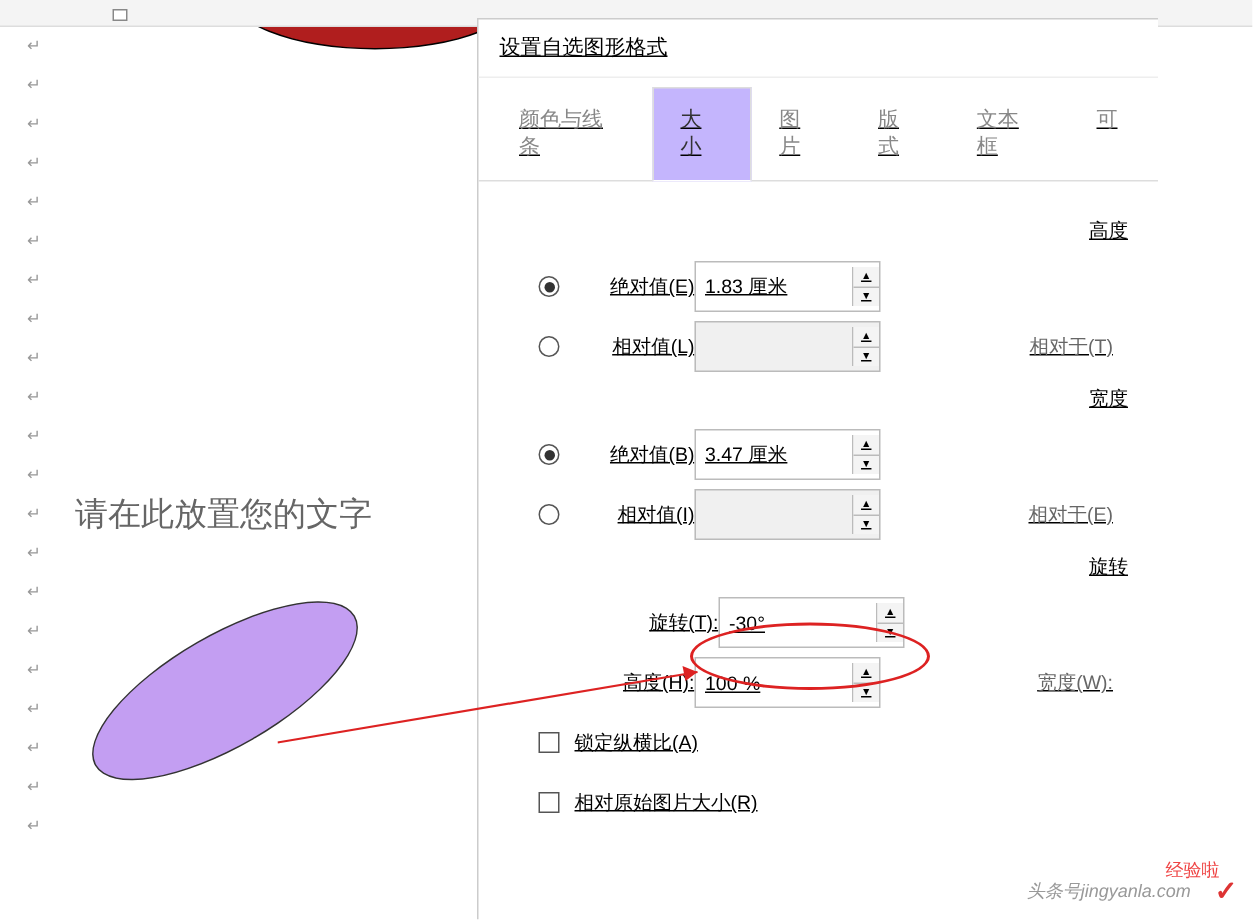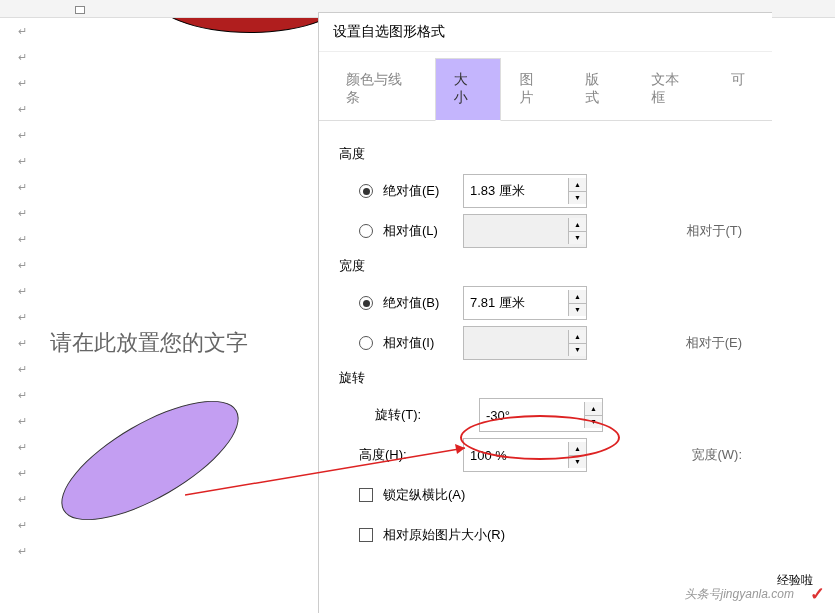--- a/index.html
+++ b/index.html
@@ -14,29 +14,29 @@
     
     .para-mark { color: #999; font-size: 11px; line-height: 26px; height: 26px; display: block; }
     
     .red-arc { position: absolute; top: 0; left: 150px; width: 200px; height: 30px; overflow: hidden; }
     .red-arc-inner { width: 200px; height: 80px; border-radius: 50%; background: #b01e1e; border: 1px solid #000; margin-top: -65px; }
     
     .placeholder-text { position: absolute; top: 310px; left: 50px; font-size: 22px; color: #666; font-family: SimSun, serif; }
     
     .purple-ellipse { position: absolute; top: 405px; left: 50px; width: 200px; height: 75px; transform: rotate(-30deg); background: #c39ef2; border: 1px solid #333; border-radius: 50%; }
     
-    .dialog { position: absolute; left: 318px; top: 12px; width: 454px; bottom: 0; background: #fff; border-left: 1px solid #ccc; border-top: 1px solid #ccc; }
+    .dialog { position: absolute; left: 318px; top: 12px; width: 454px; bottom: 0; background: #fff; border-left: 1px solid #ccc; border-top: 1px solid #ccc; text-decoration: underline; }
     
     .dialog-title { padding: 10px 14px; font-size: 14px; border-bottom: 1px solid #eee; }
     
     .tabs { display: flex; border-bottom: 1px solid #ddd; padding: 0 8px; margin-top: 6px; }
     .tab { padding: 12px 18px; font-size: 14px; color: #888; cursor: pointer; border: 1px solid transparent; }
     .tab.active { color: #333; border: 1px solid #ddd; border-bottom: 1px solid #fff; margin-bottom: -1px; background: #c4b5fd; }
     
-    .dialog-body { padding: 14px 20px; }
+    .dialog-body { padding: 14px 20px; text-align: right; }
     
     .section-title { font-size: 13px; margin: 10px 0 12px 0; }
     
     .field-row { display: flex; align-items: center; margin: 8px 0 8px 20px; height: 32px; }
     
     .radio { width: 14px; height: 14px; border: 1px solid #555; border-radius: 50%; display: inline-flex; align-items: center; justify-content: center; margin-right: 10px; }
     .radio.checked::after { content: ""; width: 7px; height: 7px; background: #333; border-radius: 50%; }
     
     .checkbox { width: 14px; height: 14px; border: 1px solid #555; display: inline-block; margin-right: 10px; }
     
@@ -50,21 +50,21 @@
     .spinner-btn { flex: 1; display: flex; align-items: center; justify-content: center; font-size: 7px; background: #f4f4f4; border-bottom: 1px solid #bbb; cursor: pointer; }
     .spinner-btn:last-child { border-bottom: none; }
     
     .trail-label { margin-left: auto; color: #666; font-size: 13px; margin-right: 10px;}
     
     .red-circle { position: absolute; border: 2px solid #d22; border-radius: 50%; pointer-events: none; }
     .red-arrow { position: absolute; pointer-events: none; }
     
     .watermark { position: absolute; right: 10px; bottom: 8px; font-size: 12px; color: #999; font-style: italic; display: flex; align-items: center; gap: 16px; }
     .watermark .check { color: #d33; font-size: 18px; font-weight: bold; font-style: normal; }
-    .wm-top { position: absolute; right: 22px; bottom: 24px; font-size: 12px; color: #000000; }
+    .wm-top { position: absolute; right: 22px; bottom: 24px; font-size: 12px; color: #ef4444; }
   </style>
 </head>
 <body>
 
 <div class="ruler-top"></div>
 
 <div class="ruler-area">
   <div class="ruler-indent"></div>
 </div>
 
@@ -133,21 +133,21 @@
         </div>
       </div>
       <span class="trail-label">相对于(T)</span>
     </div>
 
     <div class="section-title">宽度</div>
     <div class="field-row">
       <span class="radio checked"></span>
       <span class="label">绝对值(B)</span>
       <div class="input-box">
-        <span>7.81 厘米</span>
+        <span>3.47 厘米</span>
         <div class="spinner">
           <div class="spinner-btn">▲</div>
           <div class="spinner-btn">▼</div>
         </div>
       </div>
     </div>
     <div class="field-row">
       <span class="radio"></span>
       <span class="label">相对值(I)</span>
       <div class="input-box disabled">

